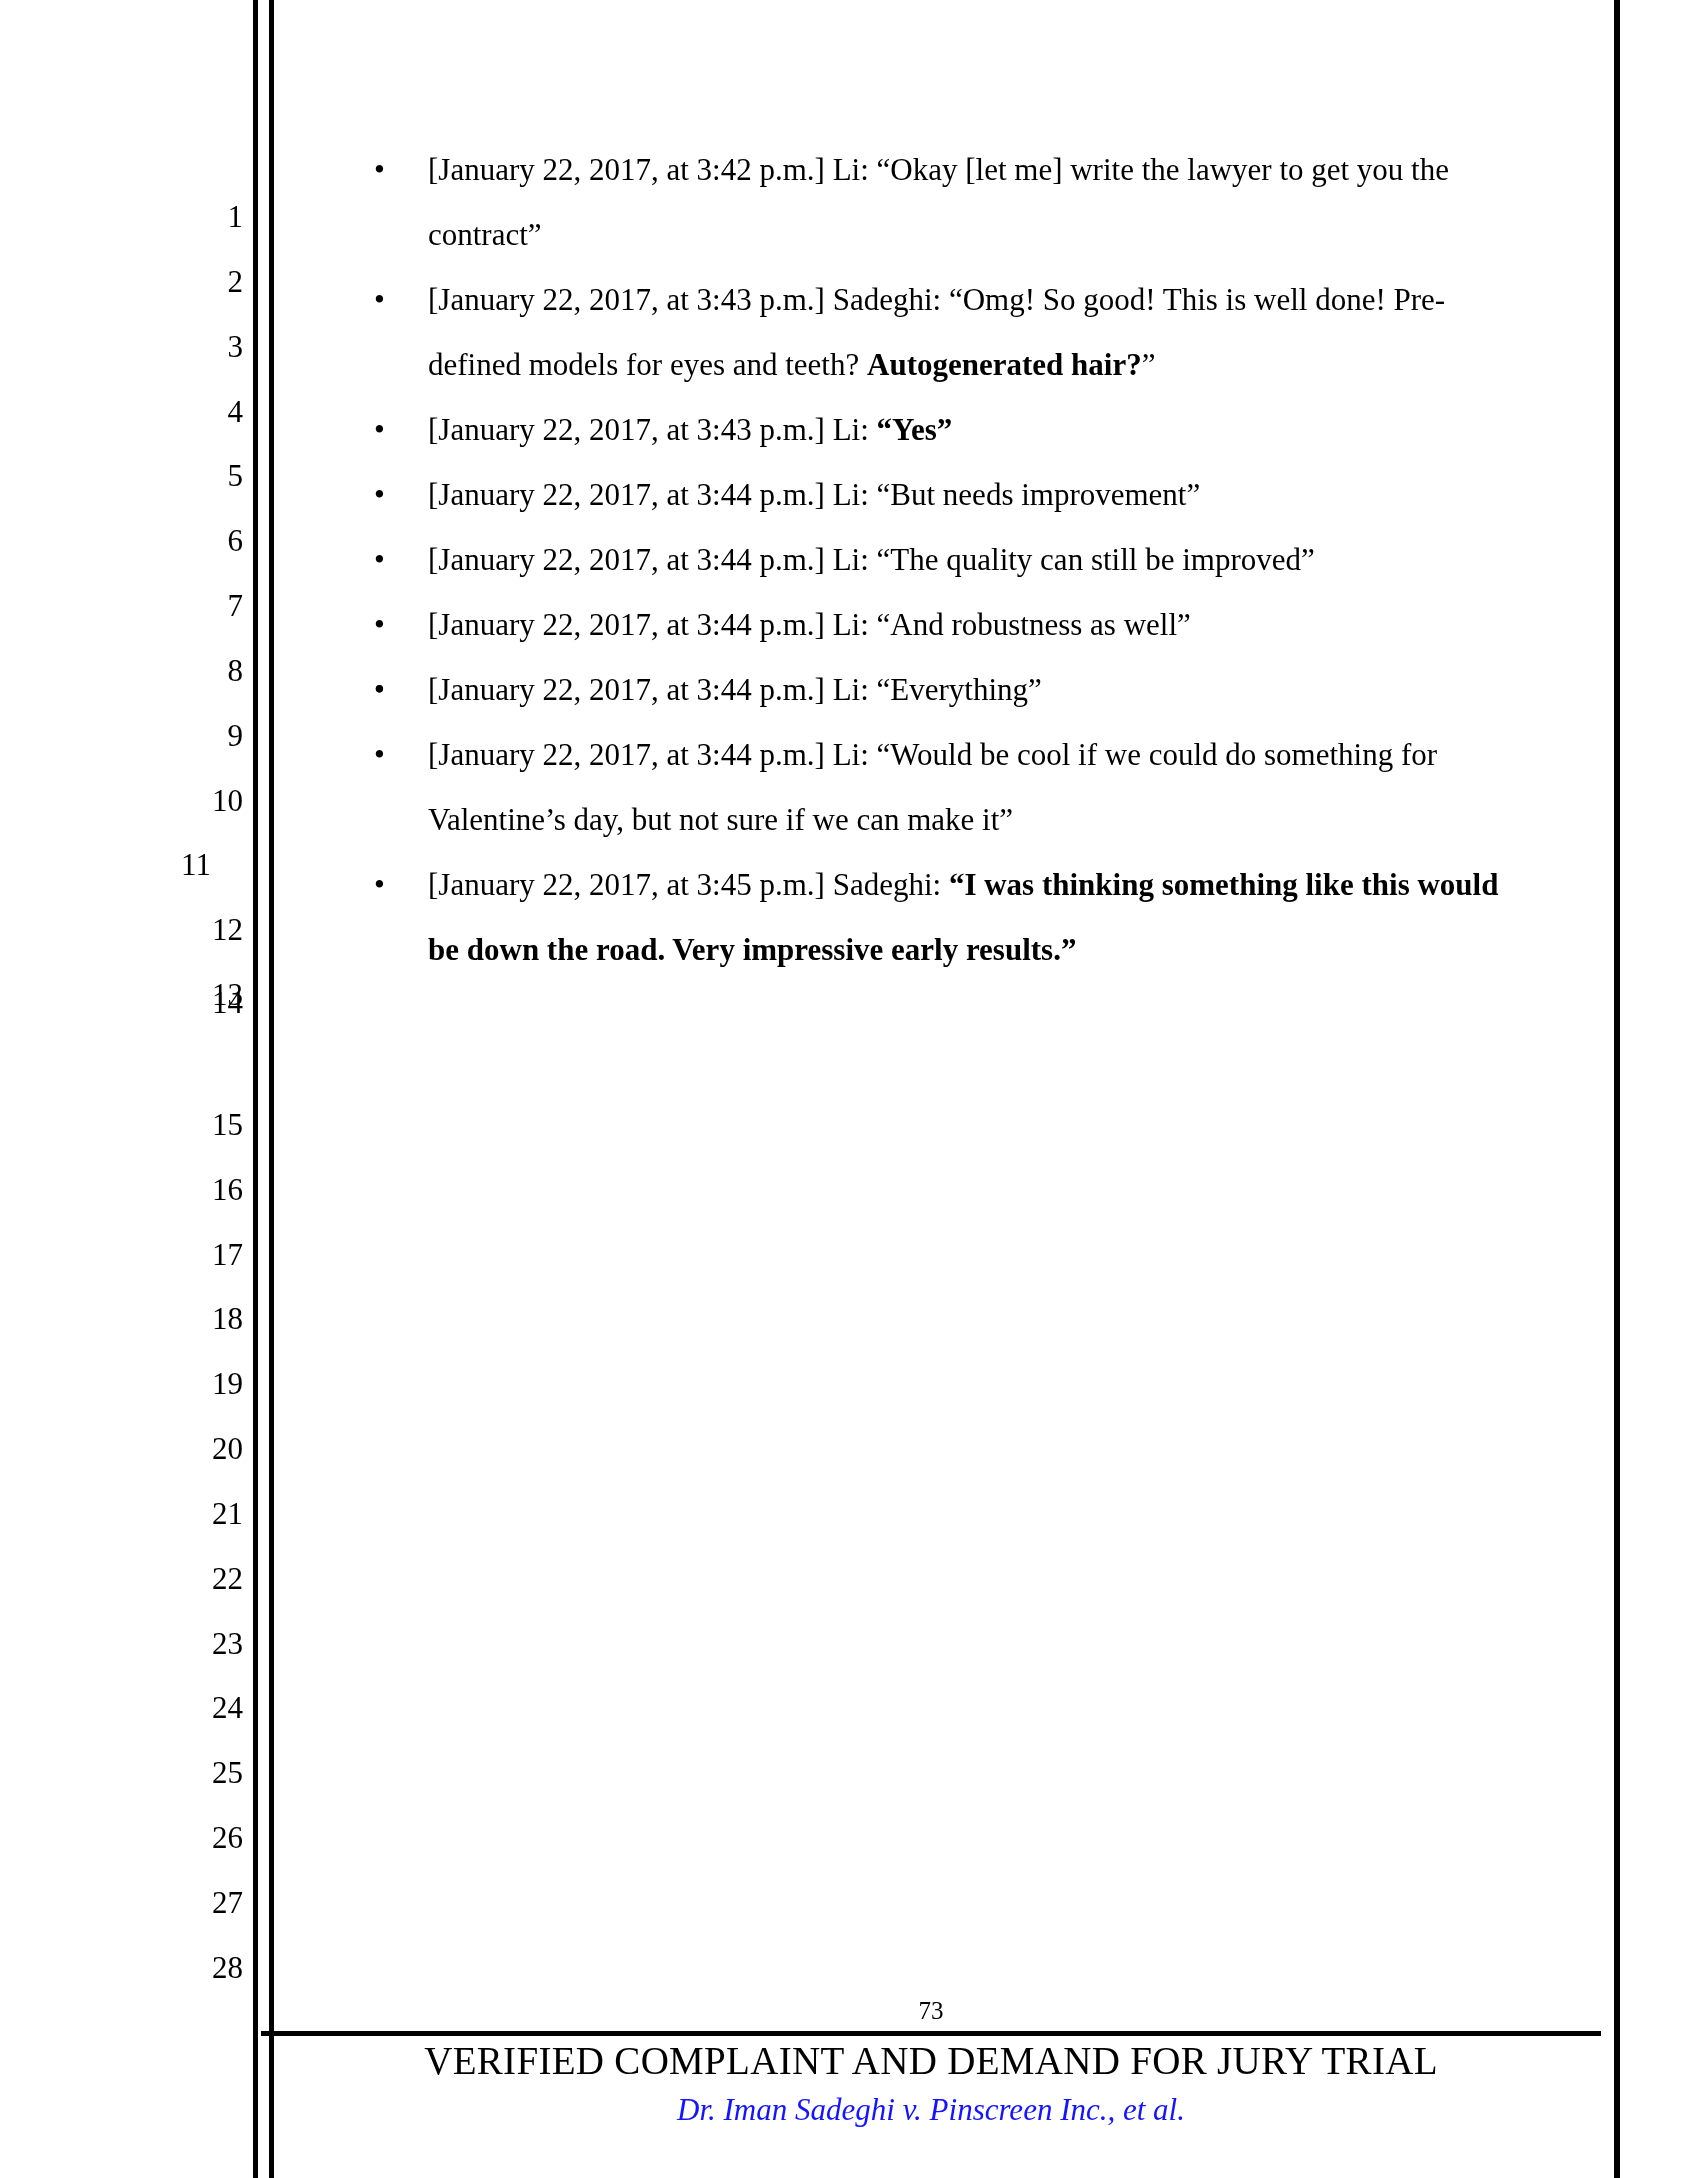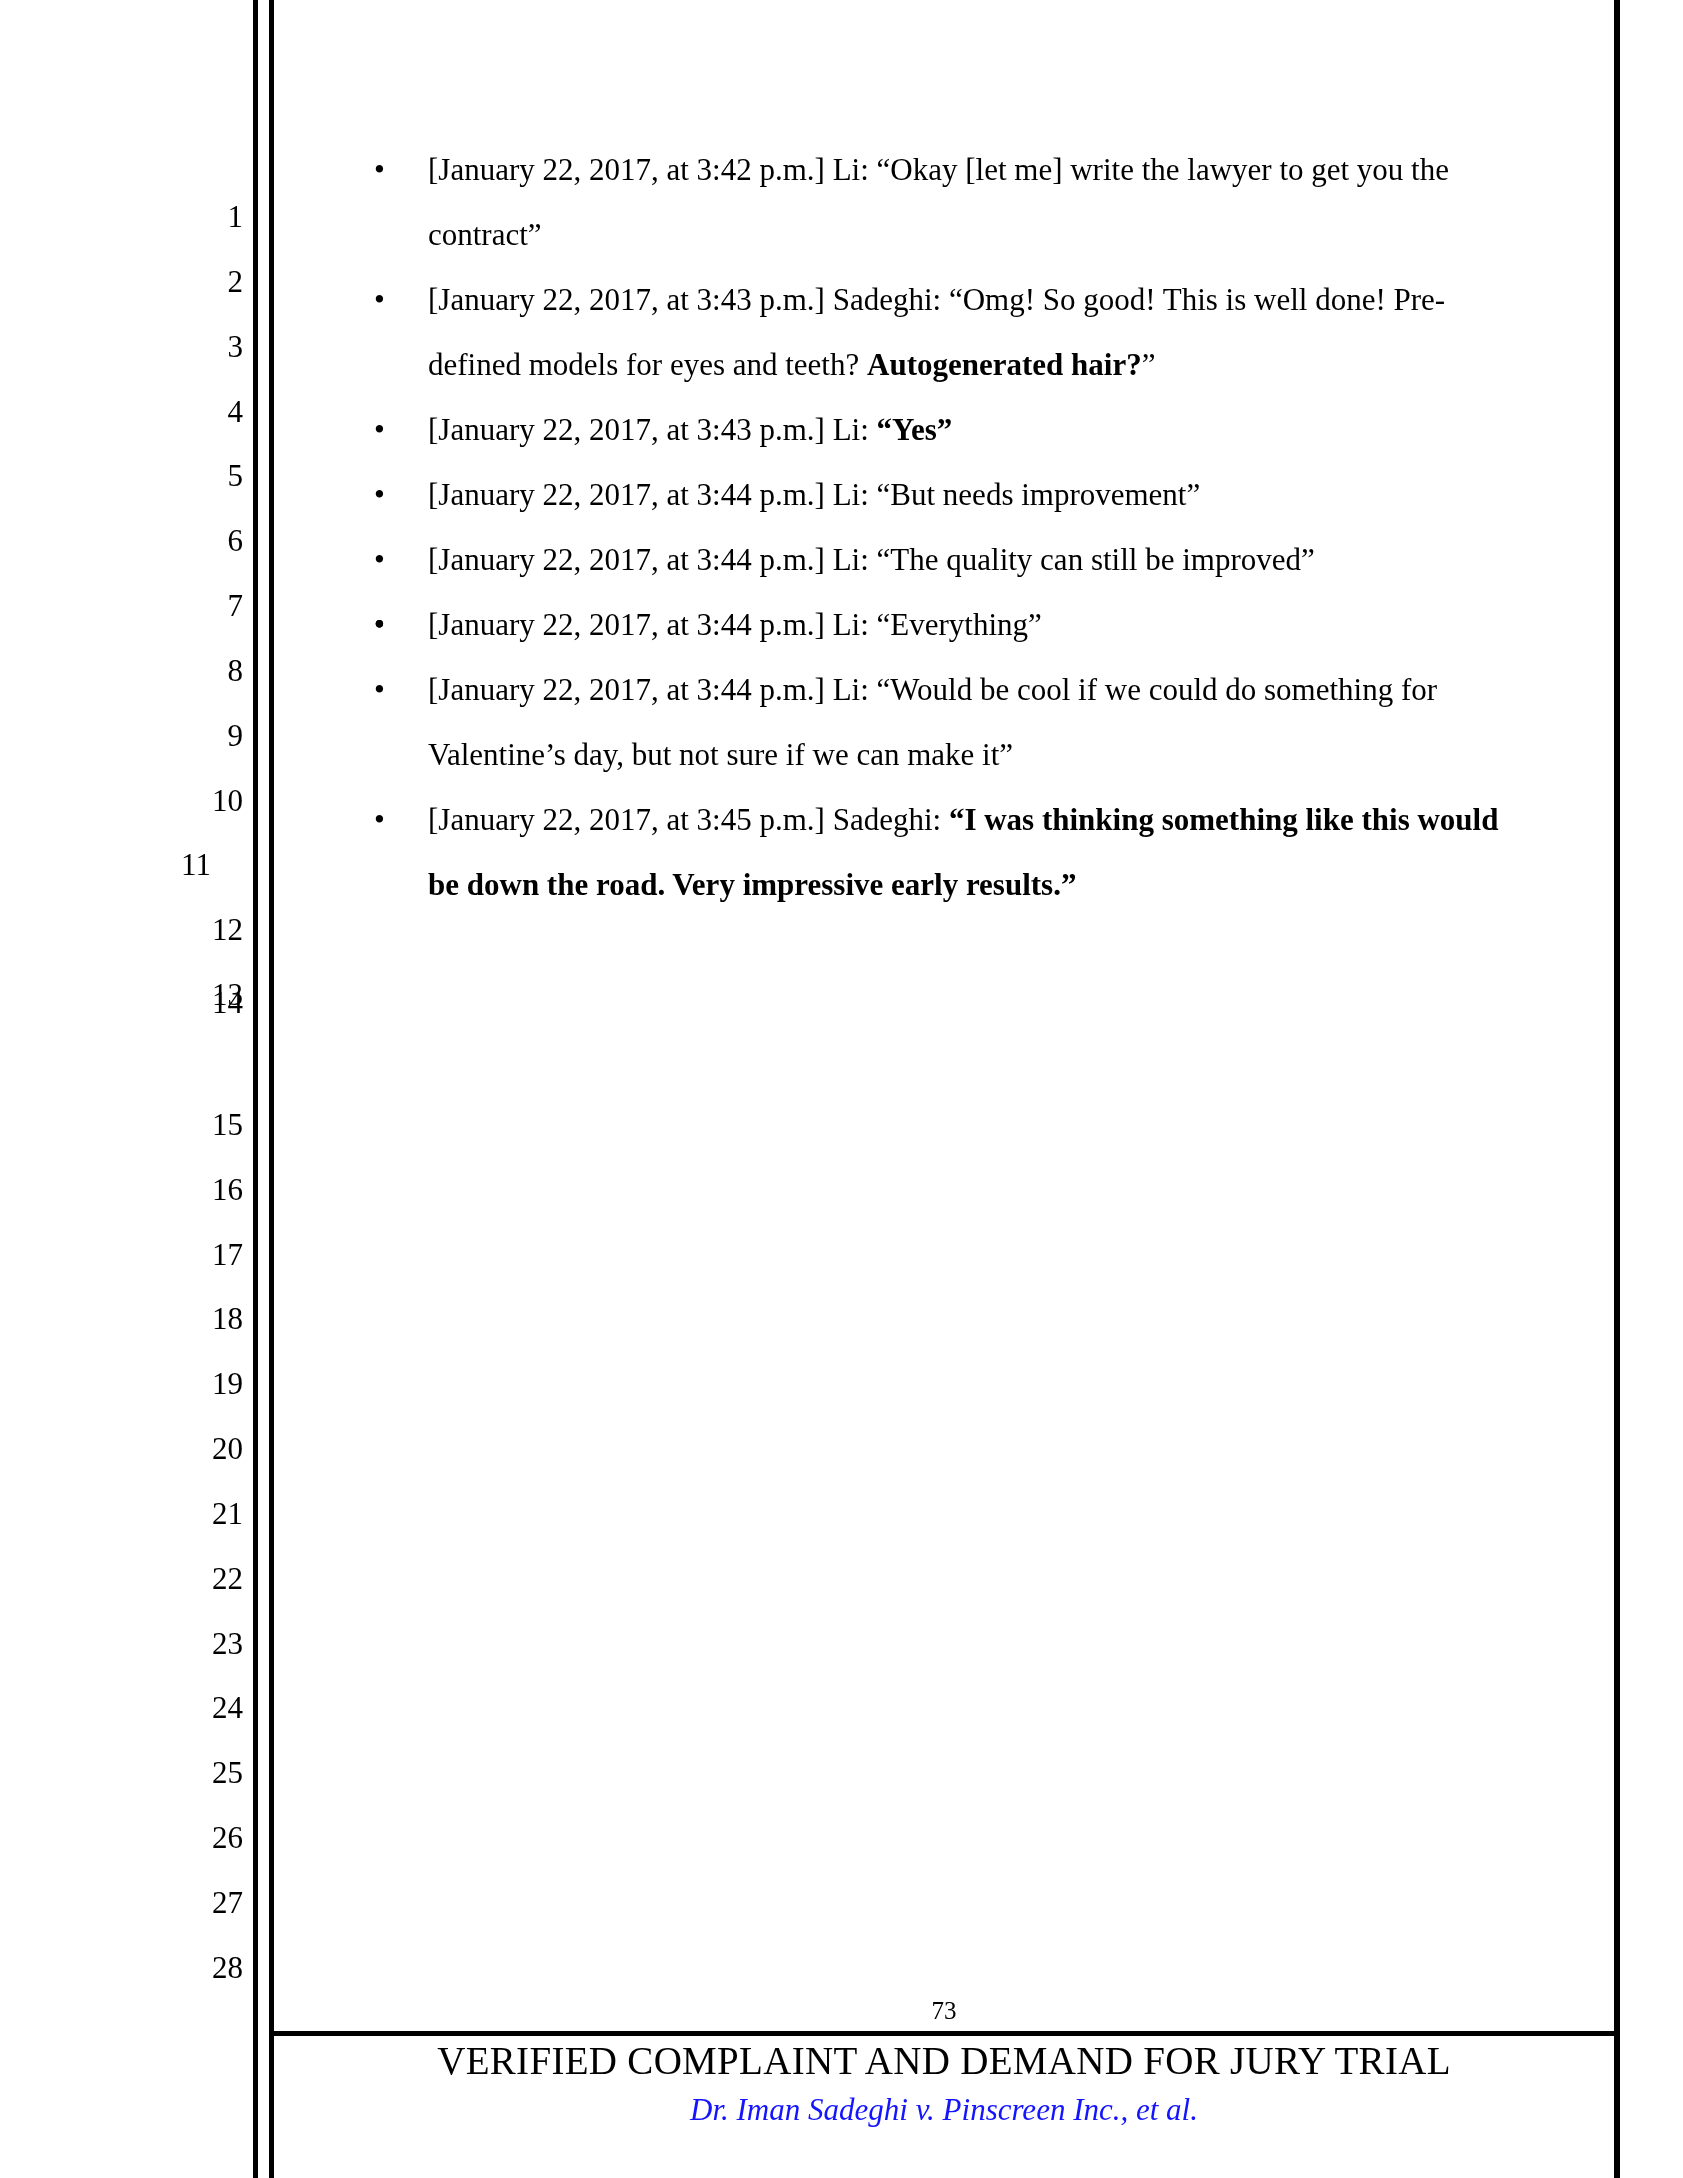--- a/index.html
+++ b/index.html
@@ -68,21 +68,21 @@
     left: 77px;
     top: 0;
     font-size: 31px;
     line-height: 65px;
   }
   .bullet-item b { font-weight: bold; margin-top: 34px; }
 
   
   .footer {
     position: absolute;
-    left: 274px;
+    left: 261px;
     top: 1996px;
     width: 1340px;
   }
   .page-number {
     text-align: center;
     font-size: 25px;
     line-height: 30px;
     height: 30px;
   }
   .footer-rule {
@@ -145,21 +145,21 @@
       <div class="line-number" style="top: 1887px;">27</div>
       <div class="line-number" style="top: 1952px;">28</div>
     </div>
 
   <div class="content">
       <p class="bullet-item"><span class="bullet-dot">•</span><span>[January 22, 2017, at 3:42 p.m.] Li: “Okay [let me] write the lawyer to get you the contract”</span></p>
       <p class="bullet-item"><span class="bullet-dot">•</span><span>[January 22, 2017, at 3:43 p.m.] Sadeghi: “Omg! So good! This is well done! Pre-defined models for eyes and teeth? </span><b>Autogenerated hair?</b><span>”</span></p>
       <p class="bullet-item"><span class="bullet-dot">•</span><span>[January 22, 2017, at 3:43 p.m.] Li: </span><b>“Yes”</b></p>
       <p class="bullet-item"><span class="bullet-dot">•</span><span>[January 22, 2017, at 3:44 p.m.] Li: “But needs improvement”</span></p>
       <p class="bullet-item"><span class="bullet-dot">•</span><span>[January 22, 2017, at 3:44 p.m.] Li: “The quality can still be improved”</span></p>
-      <p class="bullet-item"><span class="bullet-dot">•</span></p>
+      <p class="bullet-item"><span class="bullet-dot">•</span><span>[January 22, 2017, at 3:44 p.m.] Li: “And robustness as well”</span></p>
       <p class="bullet-item"><span class="bullet-dot">•</span></p>
       <p class="bullet-item"><span class="bullet-dot">•</span><span>[January 22, 2017, at 3:44 p.m.] Li: “Everything”</span></p>
       <p class="bullet-item"><span class="bullet-dot">•</span><span>[January 22, 2017, at 3:44 p.m.] Li: “Would be cool if we could do something for Valentine’s day, but not sure if we can make it”</span></p>
       <p class="bullet-item"><span class="bullet-dot">•</span><span>[January 22, 2017, at 3:45 p.m.] Sadeghi: </span><b>“I was thinking something like this would be down the road. Very impressive early results.”</b></p>
     </div>
 
   <div class="footer">
     <div class="page-number">73</div>
     <div class="footer-rule"></div>
     <div class="footer-title">VERIFIED COMPLAINT AND DEMAND FOR JURY TRIAL</div>

